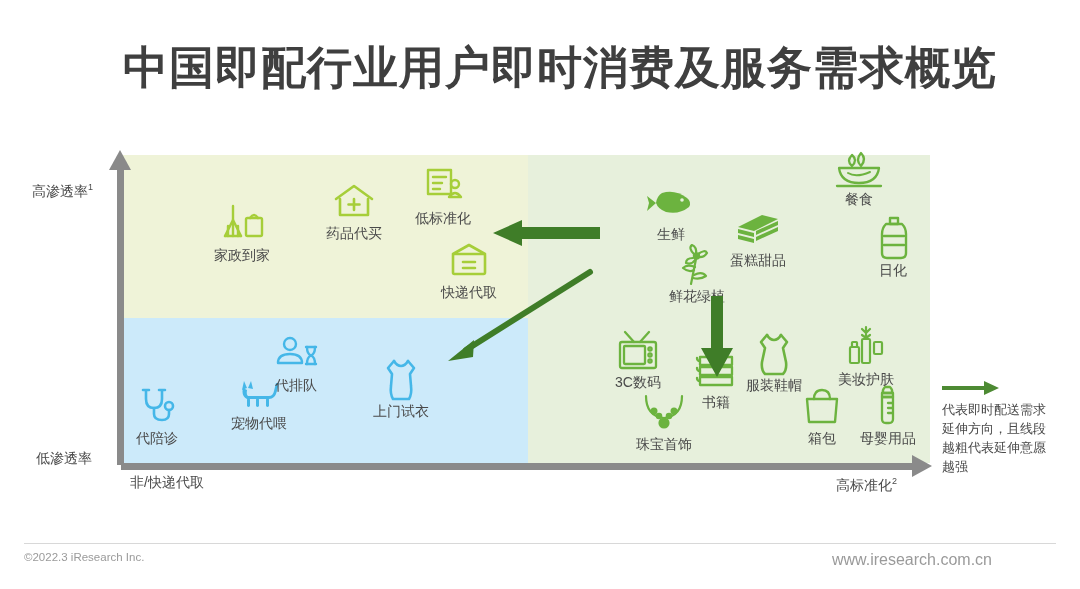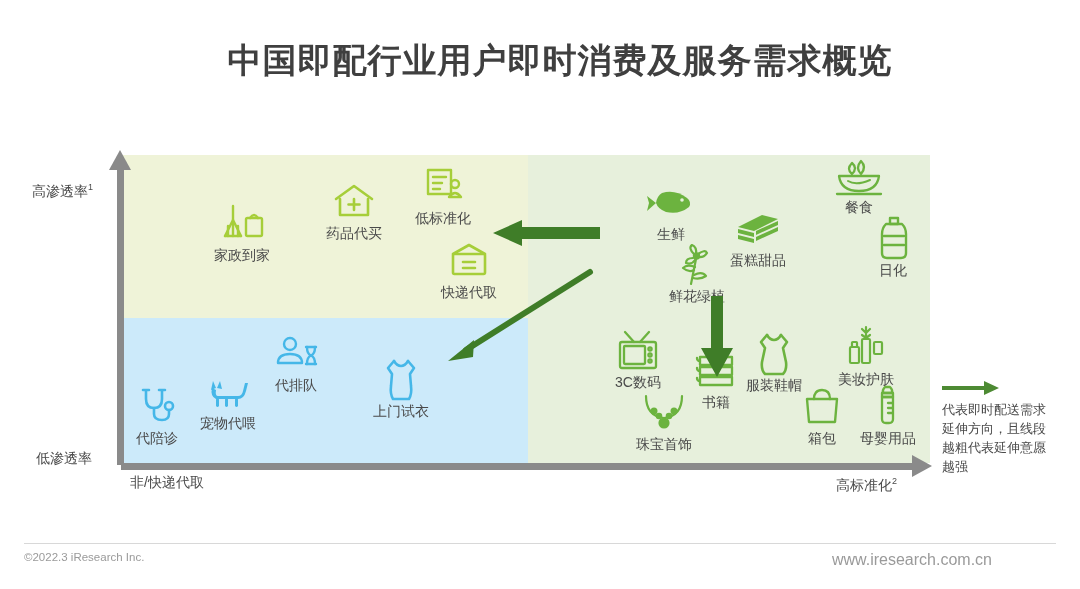--- a/index.html
+++ b/index.html
@@ -8,21 +8,21 @@
     background: #ffffff;
     font-family: "Liberation Sans", "DejaVu Sans", sans-serif;
     overflow: hidden;
   }
   #page { position: relative; width: 1080px; height: 589px; }
 
   
   .title {
     position: absolute; left: 0; top: 38px; width: 1080px;
     text-align: center;
-    font-size: 34px; font-weight: bold; color: #3f3f3f;
+    font-size: 45px; font-weight: bold; color: #3f3f3f;
     letter-spacing: 1px;
     padding-left: 40px;
   }
 
   
   .chart { position: absolute; left: 123px; top: 155px; width: 807px; height: 308px; }
   .quad { position: absolute; }
   .q-tl { left: 0;     top: 0;     width: 405px; height: 163px; background: #eff3d8; }
   .q-tr { left: 405px; top: 0;     width: 402px; height: 163px; background: #e7f0dc; }
   .q-bl { left: 0;     top: 163px; width: 405px; height: 145px; background: #cceafa; }
@@ -163,21 +163,21 @@
       <svg width="46" height="42" viewBox="0 0 46 42" fill="none" stroke="#45b7e8" stroke-width="2.6" stroke-linecap="round" stroke-linejoin="round">
         <path d="M12 5 L12 13 Q12 22 20 22 Q28 22 28 13 L28 5"></path>
         <path d="M9 4 L15 4 M25 4 L31 4"></path>
         <path d="M20 22 L20 28 Q20 34 28 34 Q35 34 35 28 L35 24"></path>
         <circle cx="35" cy="20" r="4"></circle>
       </svg>
     </span>
     <span class="lbl">代陪诊</span>
   </div>
 
-  <div class="item" style="left:228px; top:368px;">
+  <div class="item" style="left:259px; top:368px;">
     <span class="ico">
       <svg width="48" height="34" viewBox="0 0 48 34" fill="#45b7e8">
         <path d="M9 6 L7 15 L12 13 Z"></path>
         <path d="M16 6 L18 14 L13 13 Z"></path>
         <path d="M8 13 Q6 21 12 24 L34 24 Q40 24 42 16 L44 8 L41 8 L39 16 Q38 21 34 21 L14 21 Q11 21 12 15 Z"></path>
         <rect x="12" y="23" width="3" height="9" rx="1.4"></rect>
         <rect x="21" y="23" width="3" height="9" rx="1.4"></rect>
         <rect x="31" y="23" width="3" height="9" rx="1.4"></rect>
       </svg>
     </span>
@@ -225,21 +225,21 @@
         <path d="M6 19 L22 23 L22 27 L6 23 Z"></path>
         <path d="M24 21 L46 11 L46 15 L24 25 Z"></path>
         <path d="M6 25 L22 29 L22 33 L6 29 Z"></path>
         <path d="M24 27 L46 17 L46 21 L24 31 Z"></path>
       </svg>
     </span>
     <span class="lbl">蛋糕甜品</span>
   </div>
 
 
-  <div class="item" style="left:859px; top:152px;">
+  <div class="item" style="left:859px; top:144px;">
     <span class="ico">
       <svg width="50" height="44" viewBox="0 0 50 44" fill="none" stroke="#6cb33f" stroke-width="2.3" stroke-linecap="round" stroke-linejoin="round">
         <path d="M5 22 L45 22 Q43 37 25 37 Q7 37 5 22 Z"></path>
         <path d="M3 40 L47 40"></path>
         <path d="M18 20 Q12 15 18 9 Q24 14 18 20"></path>
         <path d="M27 20 Q21 14 27 7 Q33 13 27 20"></path>
         <path d="M14 27 Q22 32 36 26" stroke-width="2"></path>
       </svg>
     </span>
     <span class="lbl">餐食</span>

